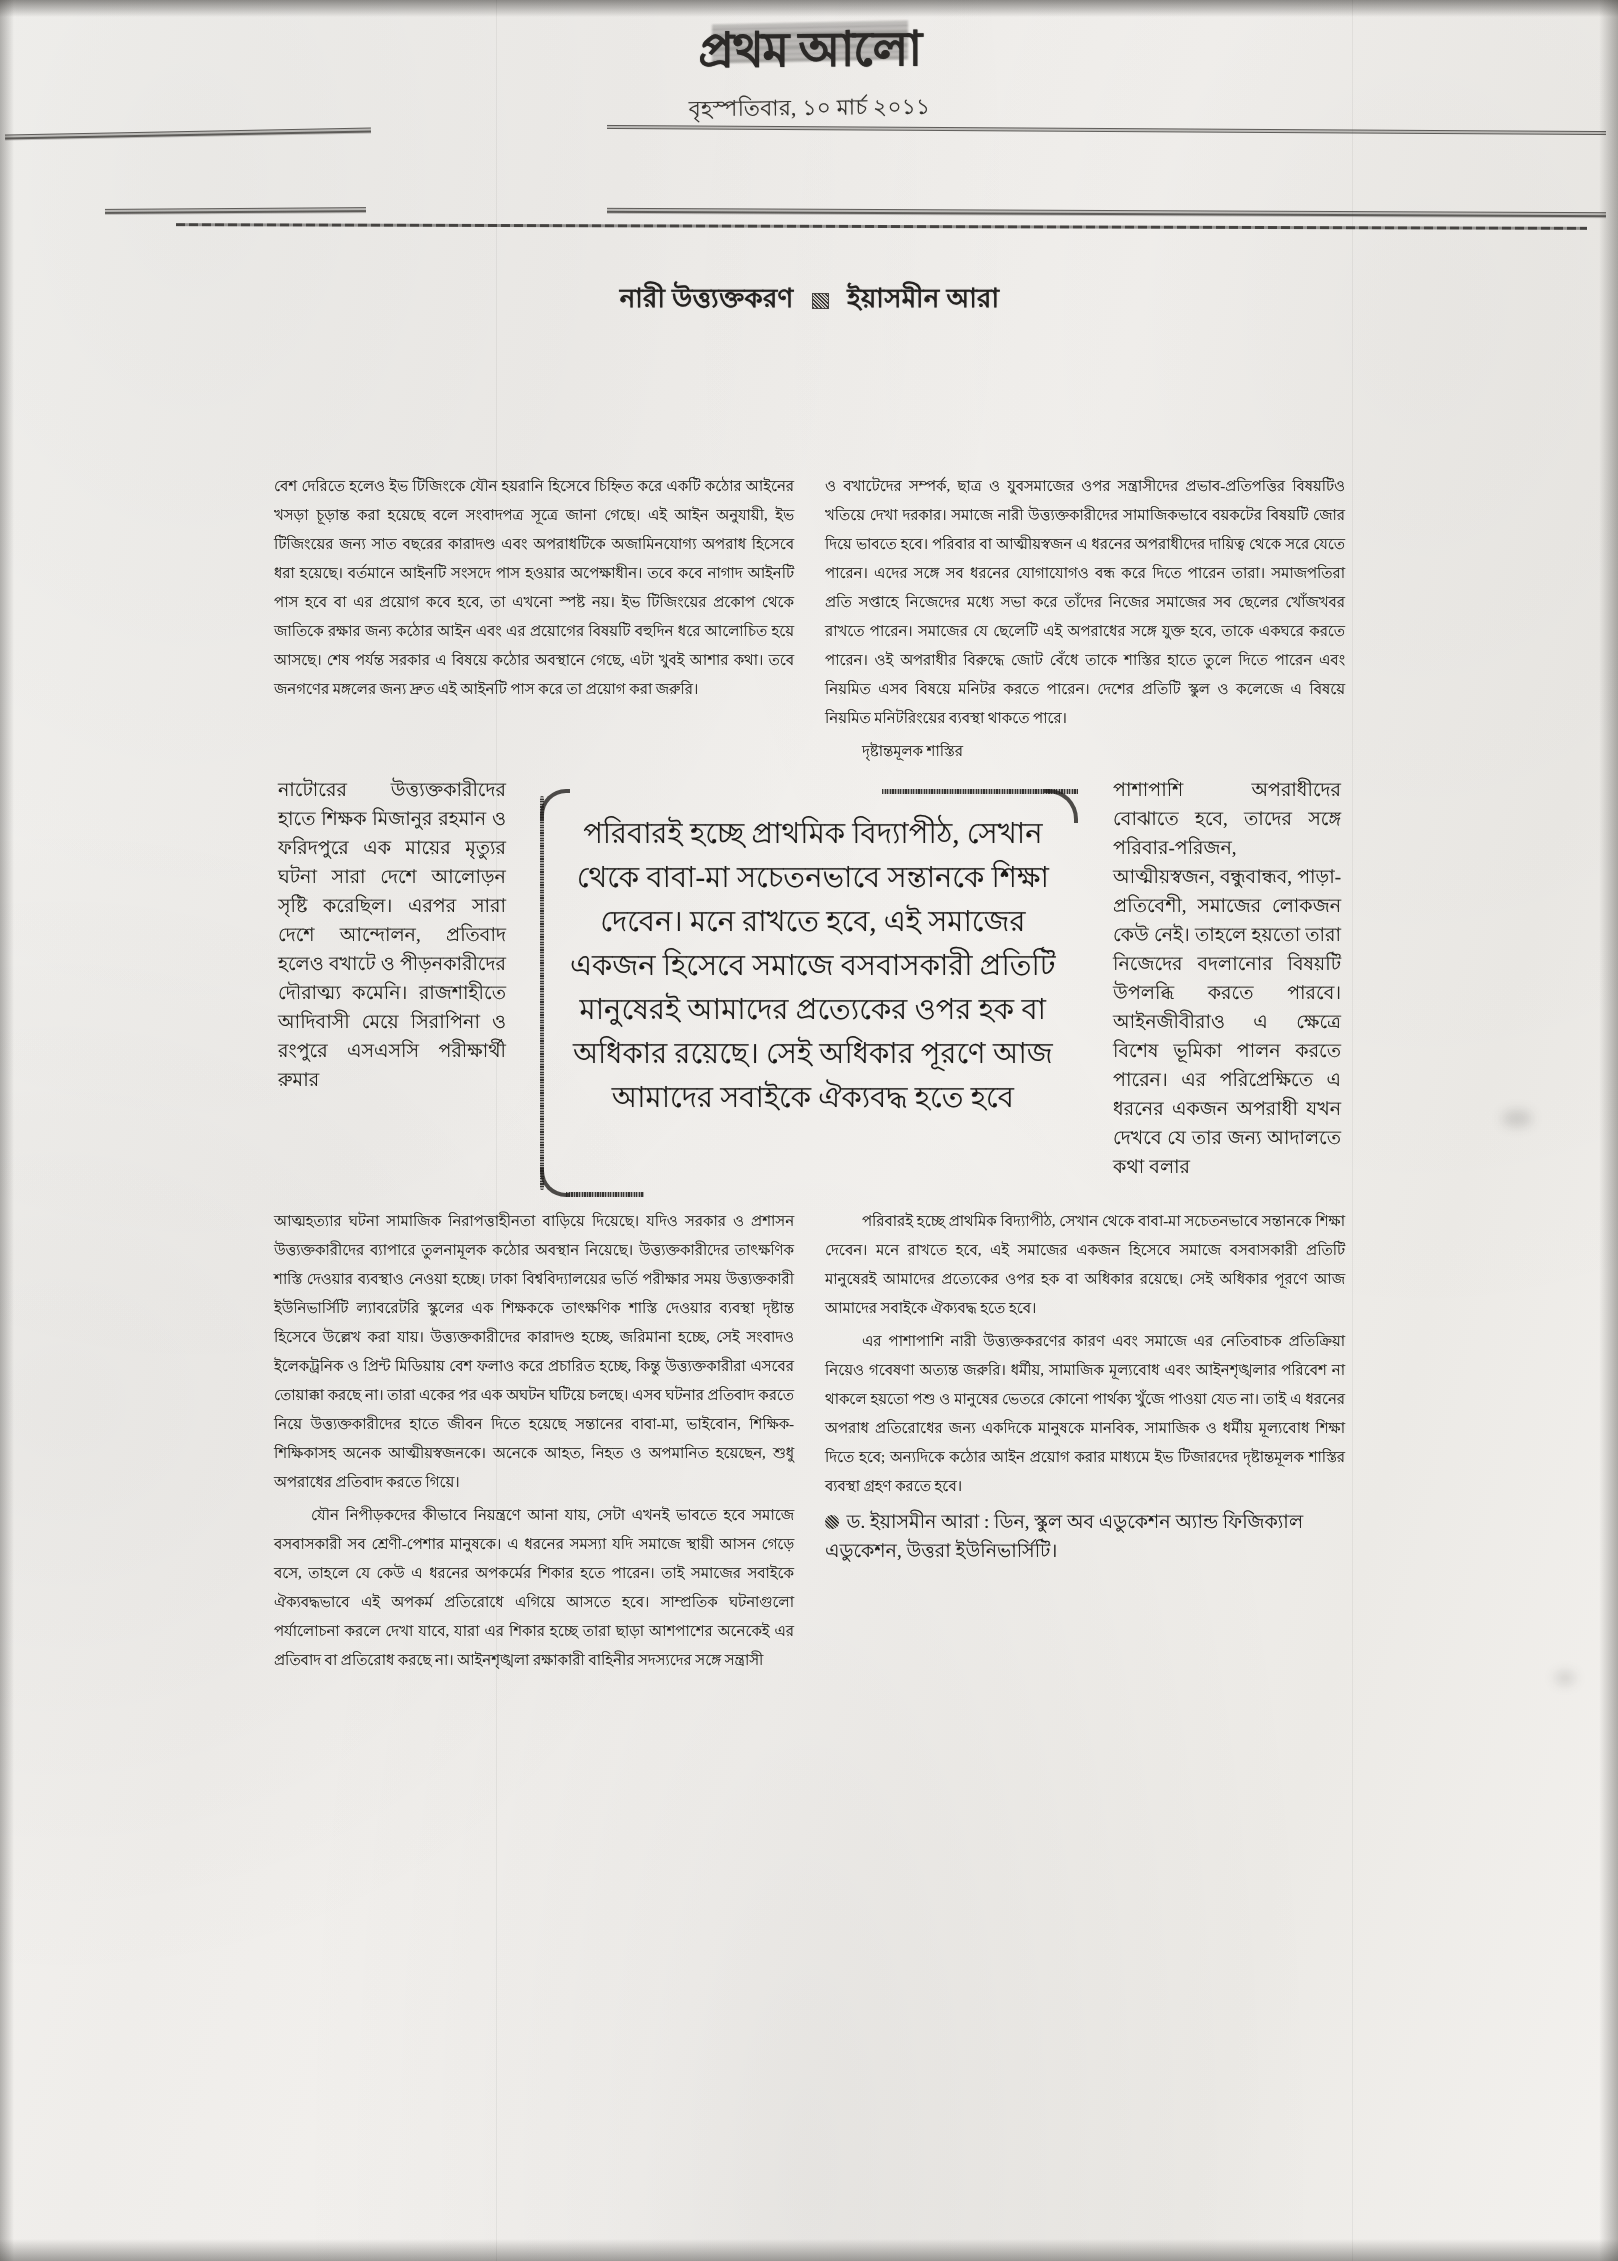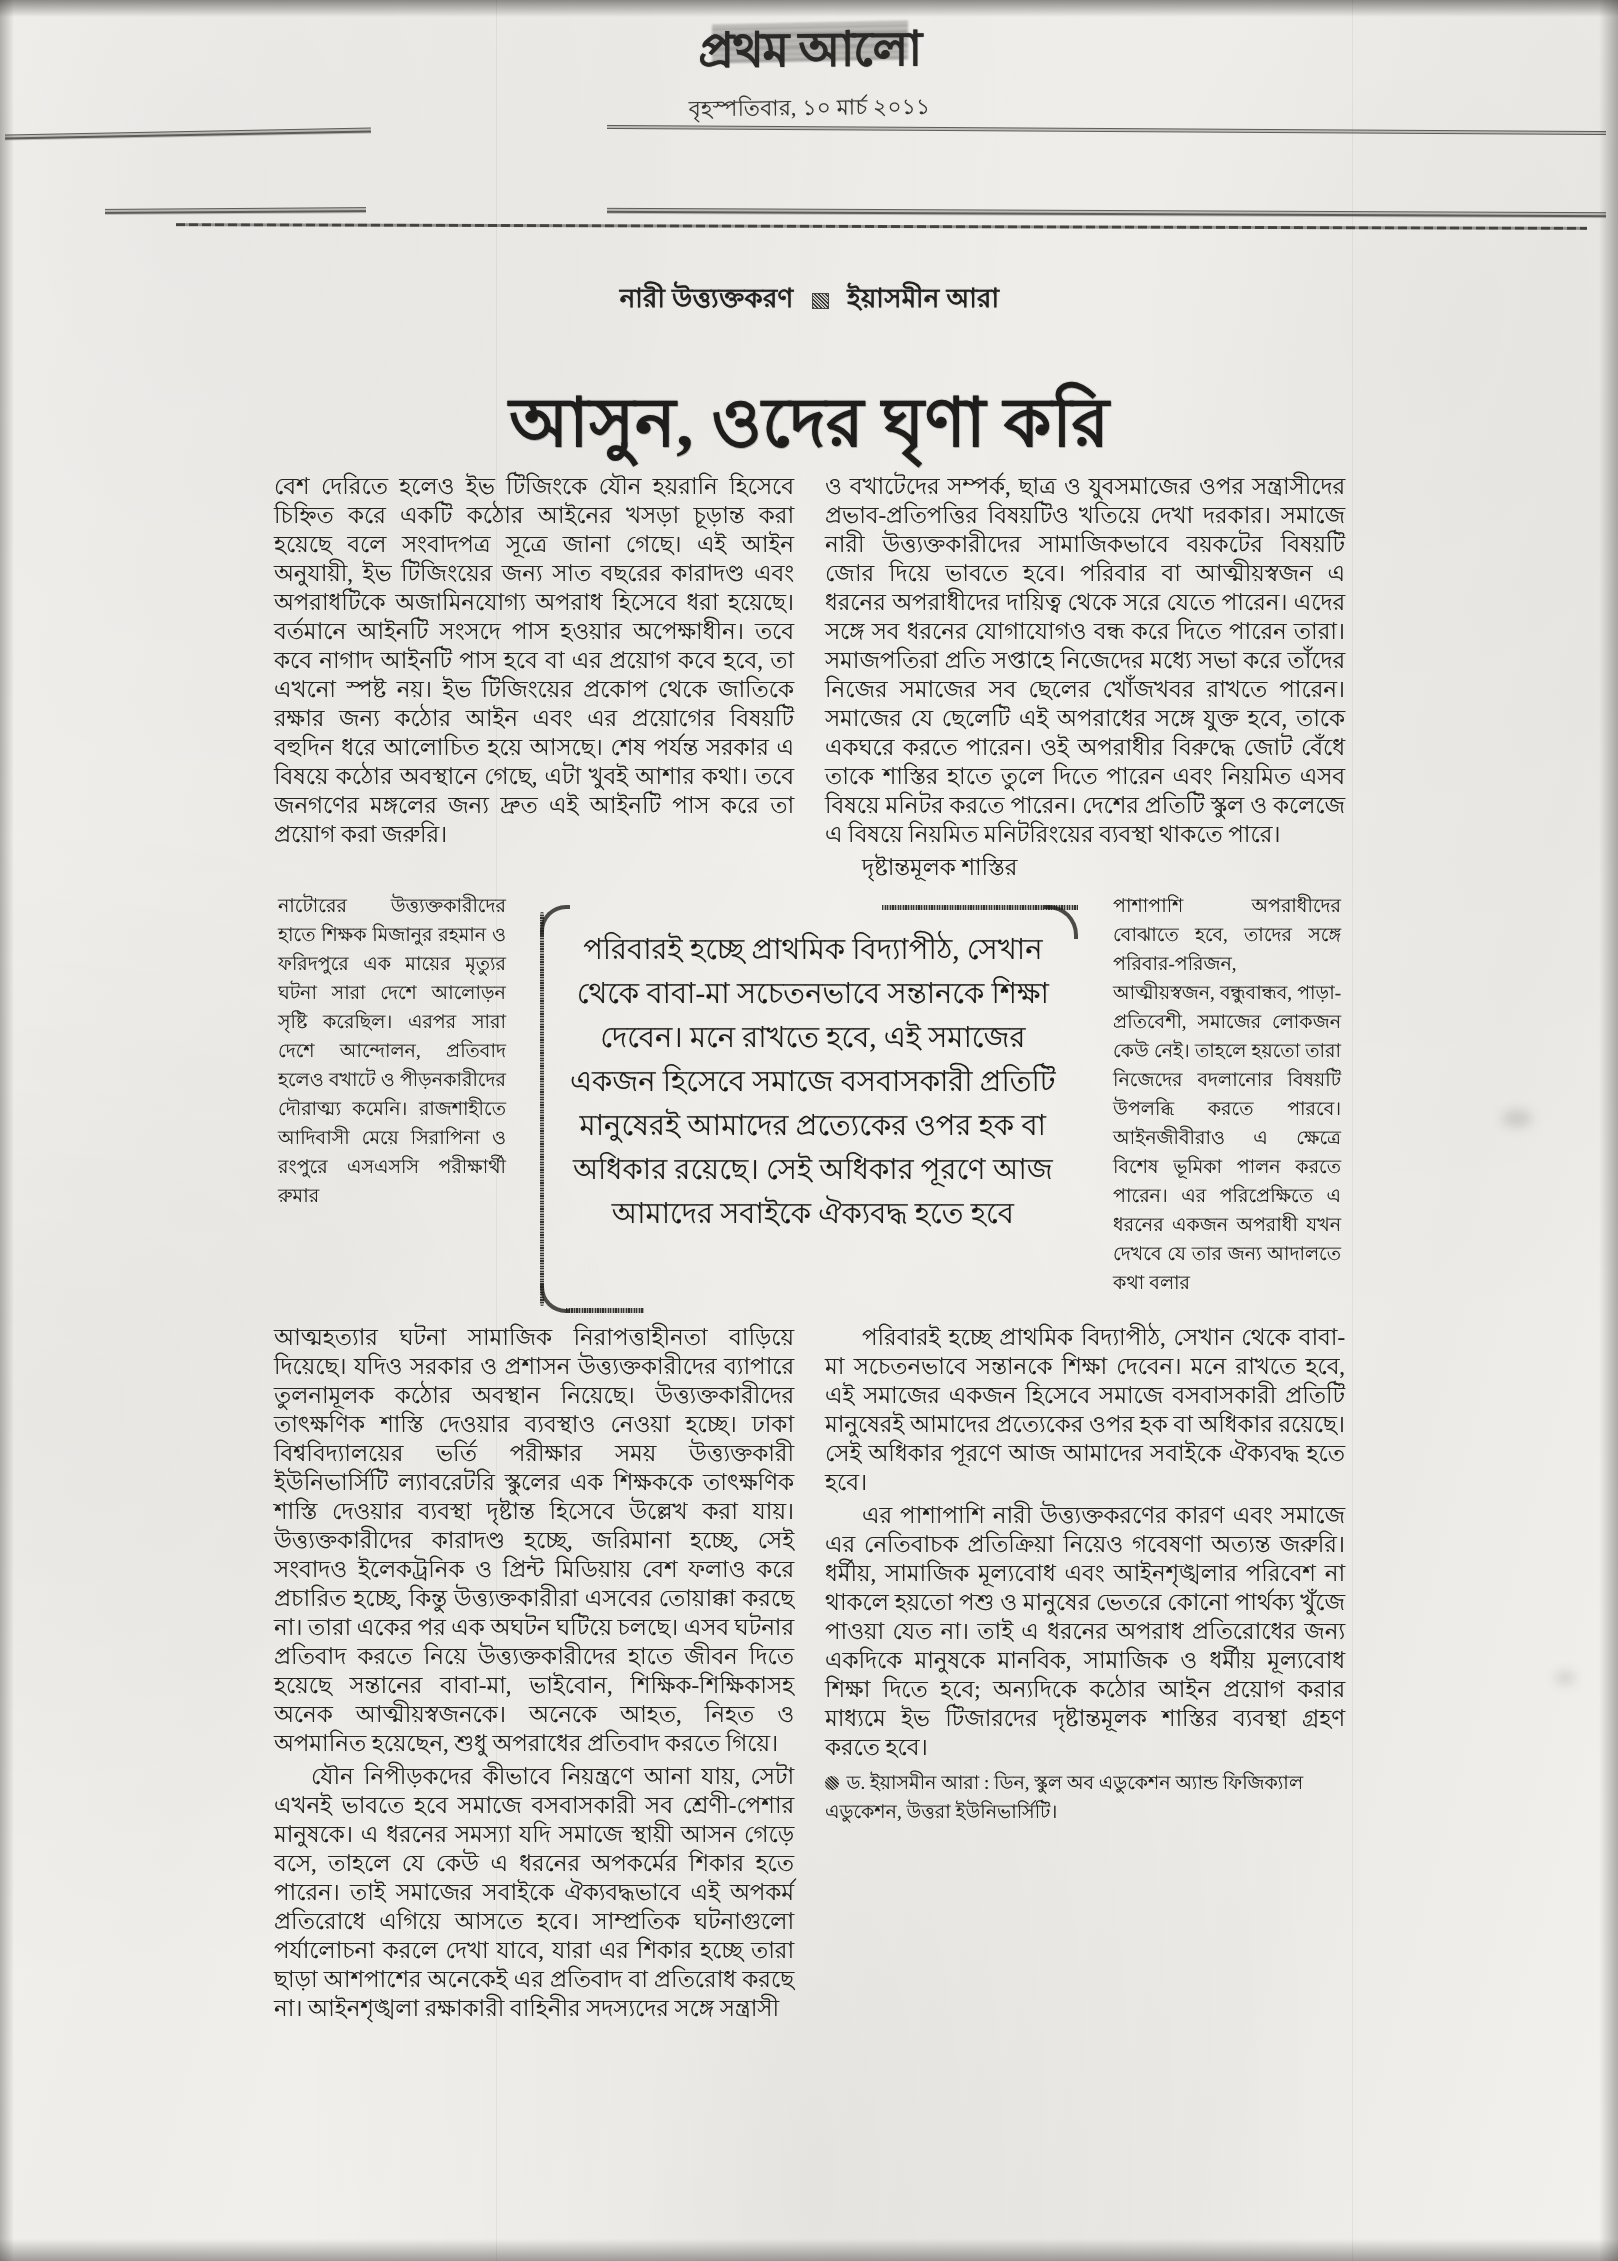--- a/index.html
+++ b/index.html
@@ -81,21 +81,21 @@
     line-height:1.1;
     text-shadow:0 0 1.3px rgba(0,0,0,.5),0.7px 0.7px 0 rgba(0,0,0,.2);}
 
   
   .article{position:absolute;left:274px;top:472px;width:1071px;}
 
   .cols-top{display:flex;gap:31px;}
   .col{width:520px;}
   p.body{
     margin:0 0 3.9px 0;
-    font-size:23px;line-height:29px;
+    font-size:15px;line-height:29px;
     color:#26241f;
     text-align:justify;
     text-indent:0;
     letter-spacing:-0.1px;
     text-shadow:0 0 0.5px rgba(0,0,0,.35);
   }
   p.body.indent{text-indent:37px;}
 
   
   .band{display:flex;gap:0;margin-top:1.3px;position:relative;}
@@ -176,21 +176,20 @@
   <div class="rule rule-l2"></div>
   <div class="rule rule-r2"></div>
   <div class="rule rule-full"></div>
 
   <div class="kicker">
     <span>নারী উত্ত্যক্তকরণ</span>
     <span class="sep"></span>
     <span>ইয়াসমীন আরা</span>
   </div>
 
-  <h1 class="headline">আসুন, ওদের ঘৃণা করি</h1>
 
   <div class="article">
 
     <div class="cols-top">
       <div class="col">
         <p class="body">বেশ দেরিতে হলেও ইভ টিজিংকে যৌন হয়রানি হিসেবে চিহ্নিত করে একটি কঠোর আইনের খসড়া চূড়ান্ত করা হয়েছে বলে সংবাদপত্র সূত্রে জানা গেছে। এই আইন অনুযায়ী, ইভ টিজিংয়ের জন্য সাত বছরের কারাদণ্ড এবং অপরাধটিকে অজামিনযোগ্য অপরাধ হিসেবে ধরা হয়েছে। বর্তমানে আইনটি সংসদে পাস হওয়ার অপেক্ষাধীন। তবে কবে নাগাদ আইনটি পাস হবে বা এর প্রয়োগ কবে হবে, তা এখনো স্পষ্ট নয়। ইভ টিজিংয়ের প্রকোপ থেকে জাতিকে রক্ষার জন্য কঠোর আইন এবং এর প্রয়োগের বিষয়টি বহুদিন ধরে আলোচিত হয়ে আসছে। শেষ পর্যন্ত সরকার এ বিষয়ে কঠোর অবস্থানে গেছে, এটা খুবই আশার কথা। তবে জনগণের মঙ্গলের জন্য দ্রুত এই আইনটি পাস করে তা প্রয়োগ করা জরুরি।</p>
       </div>
       <div class="col">
         <p class="body">ও বখাটেদের সম্পর্ক, ছাত্র ও যুবসমাজের ওপর সন্ত্রাসীদের প্রভাব-প্রতিপত্তির বিষয়টিও খতিয়ে দেখা দরকার। সমাজে নারী উত্ত্যক্তকারীদের সামাজিকভাবে বয়কটের বিষয়টি জোর দিয়ে ভাবতে হবে। পরিবার বা আত্মীয়স্বজন এ ধরনের অপরাধীদের দায়িত্ব থেকে সরে যেতে পারেন। এদের সঙ্গে সব ধরনের যোগাযোগও বন্ধ করে দিতে পারেন তারা। সমাজপতিরা প্রতি সপ্তাহে নিজেদের মধ্যে সভা করে তাঁদের নিজের সমাজের সব ছেলের খোঁজখবর রাখতে পারেন। সমাজের যে ছেলেটি এই অপরাধের সঙ্গে যুক্ত হবে, তাকে একঘরে করতে পারেন। ওই অপরাধীর বিরুদ্ধে জোট বেঁধে তাকে শাস্তির হাতে তুলে দিতে পারেন এবং নিয়মিত এসব বিষয়ে মনিটর করতে পারেন। দেশের প্রতিটি স্কুল ও কলেজে এ বিষয়ে নিয়মিত মনিটরিংয়ের ব্যবস্থা থাকতে পারে।</p>
         <p class="body indent">দৃষ্টান্তমূলক শাস্তির</p>

